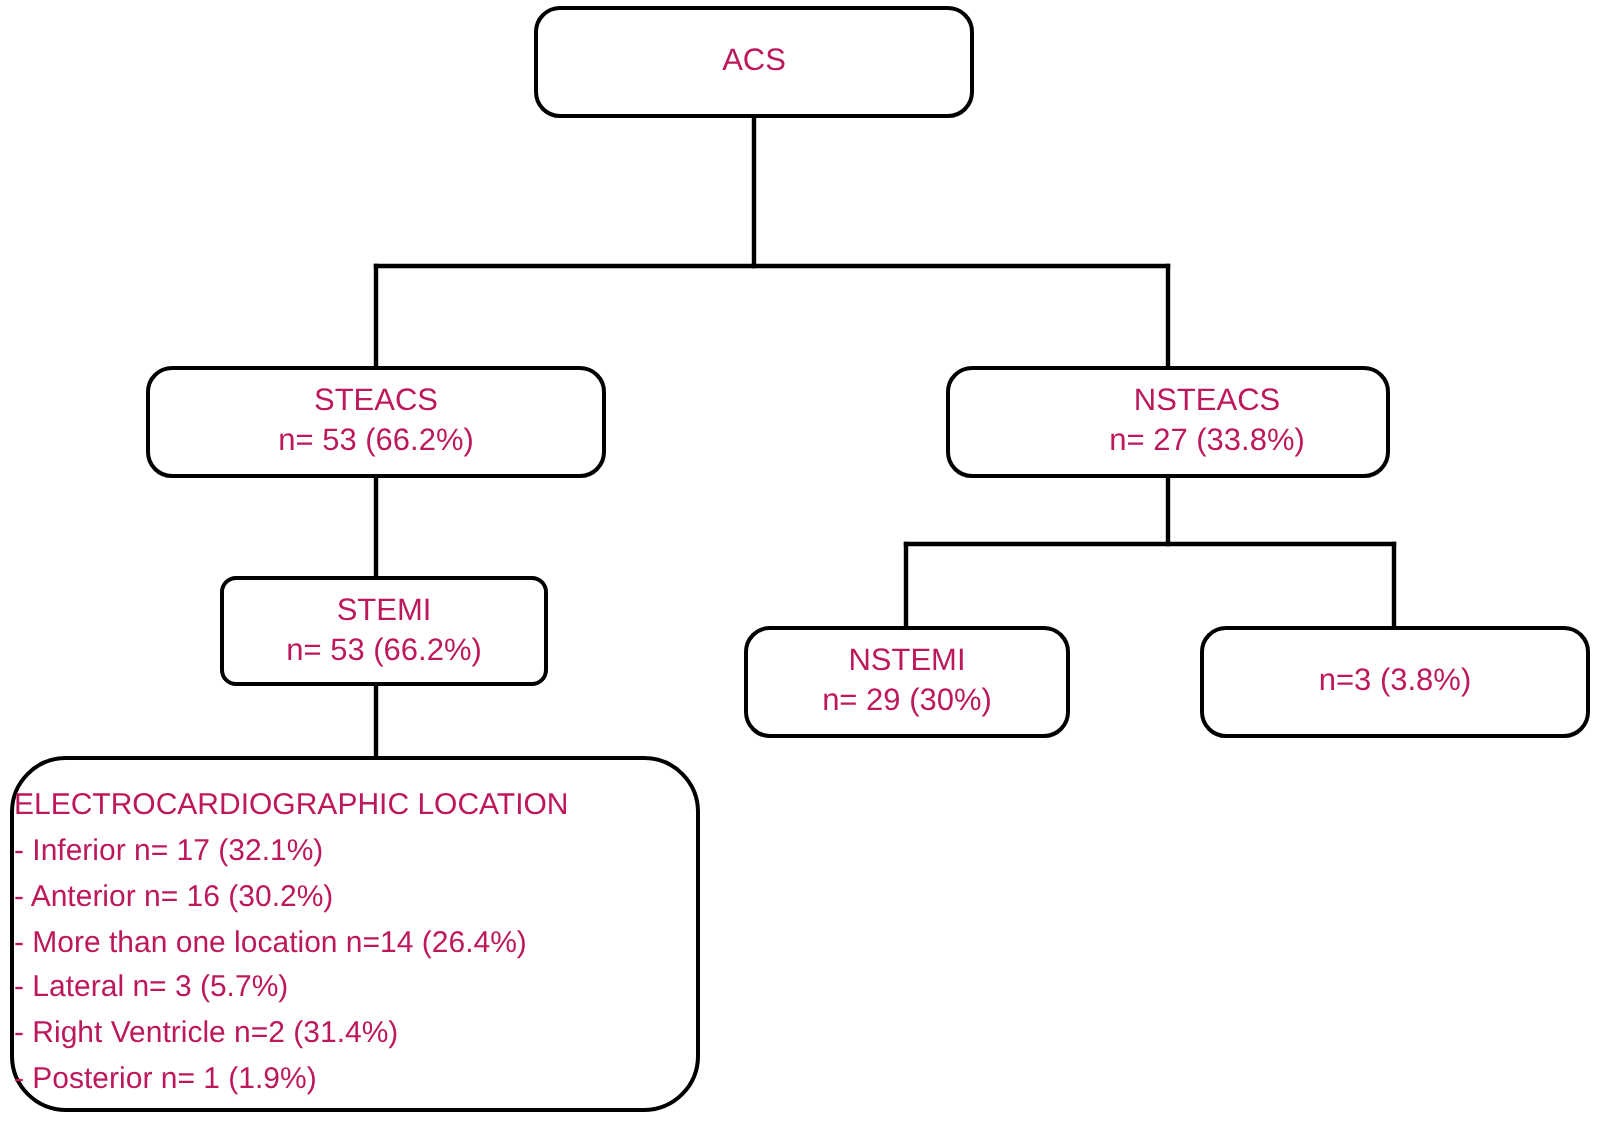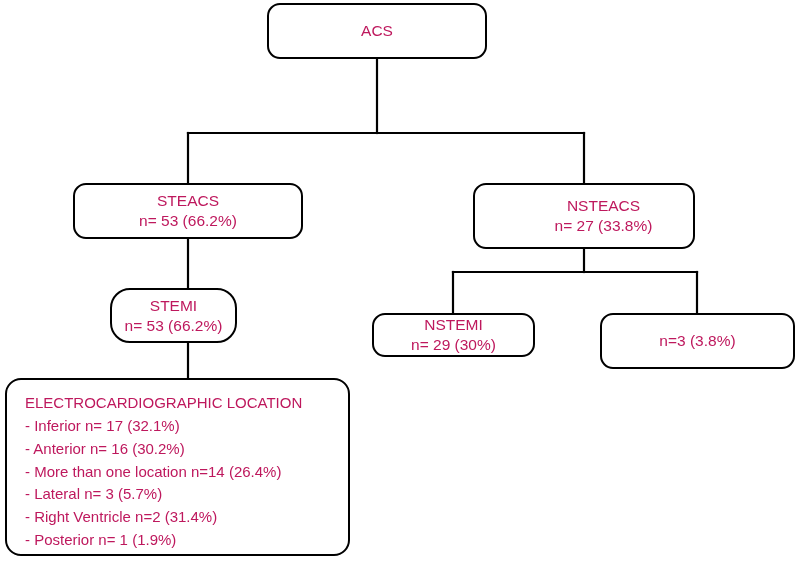--- a/index.html
+++ b/index.html
@@ -39,30 +39,30 @@
   .node .line {
     display: block;
     white-space: nowrap;
   }
   .node-title { font-size: 15.5px; }
   .node-count { font-size: 15.5px; }
 
   
   #node-acs       { left: 267px; top: 3px;   width: 220px; height: 56px;  border-radius: 13px; }
   #node-steacs    { left: 73px;  top: 183px; width: 230px; height: 56px;  border-radius: 13px; }
-  #node-nsteacs   { left: 473px; top: 183px; width: 222px; height: 66px;  border-radius: 13px; padding-left: 39px; }
-  #node-stemi     { left: 110px; top: 288px; width: 127px; height: 55px;  border-radius: 20px; }
-  #node-nstemi    { left: 372px; top: 313px; width: 163px; height: 44px;  border-radius: 13px; }
+  #node-nsteacs   { left: 473px; top: 183px; width: 222px; height: 56px;  border-radius: 13px; padding-left: 39px; }
+  #node-stemi     { left: 110px; top: 288px; width: 164px; height: 55px;  border-radius: 8px; }
+  #node-nstemi    { left: 372px; top: 313px; width: 163px; height: 56px;  border-radius: 13px; }
   #node-ua        { left: 600px; top: 313px; width: 195px; height: 56px;  border-radius: 13px; }
 
   #node-ecg {
     left: 5px; top: 378px; width: 345px; height: 178px;
-    border-radius: 16px;
+    border-radius: 28px;
     display: block;
-    padding: 13px 0 0 18px;
+    padding: 13px 0 0 0;
     text-align: left;
     align-items: flex-start;
     justify-content: flex-start;
   }
   #node-ecg .ecg-title {
     font-size: 15px;
     display: block;
     margin-bottom: 4px;
     white-space: nowrap;
   }

